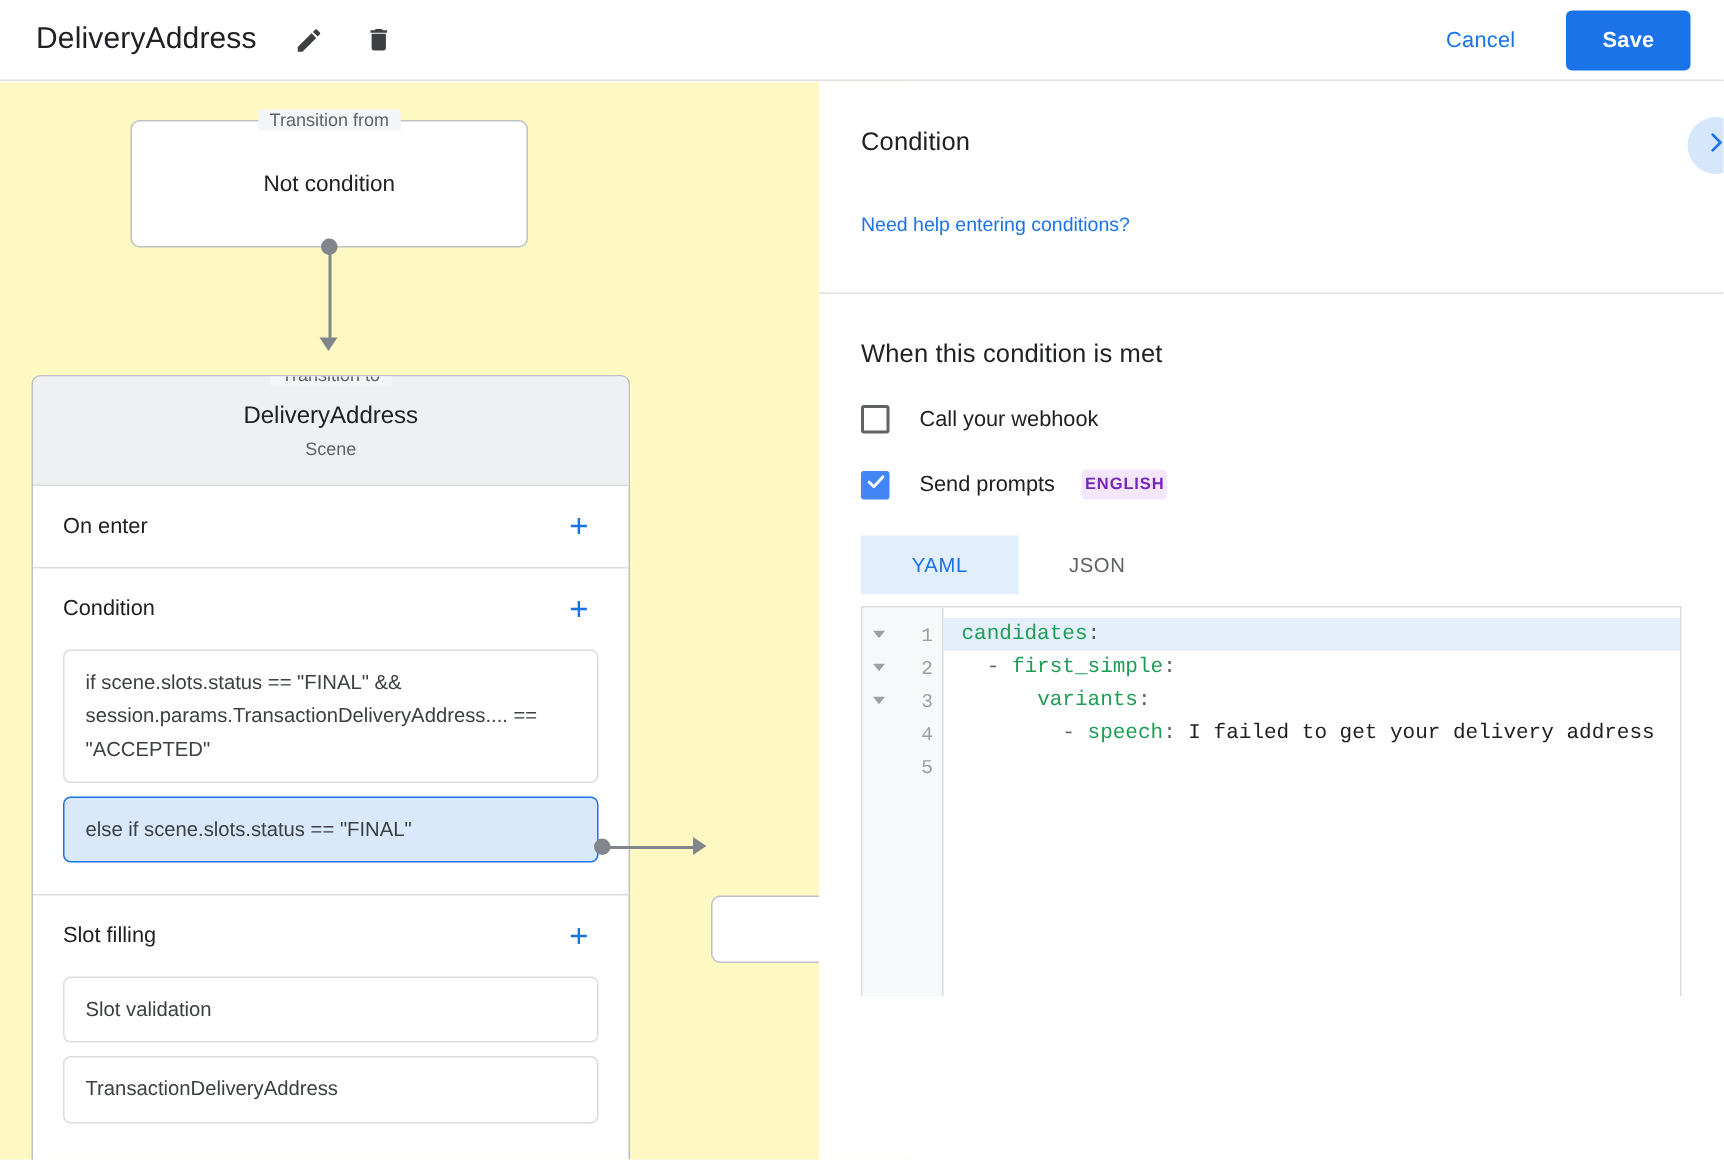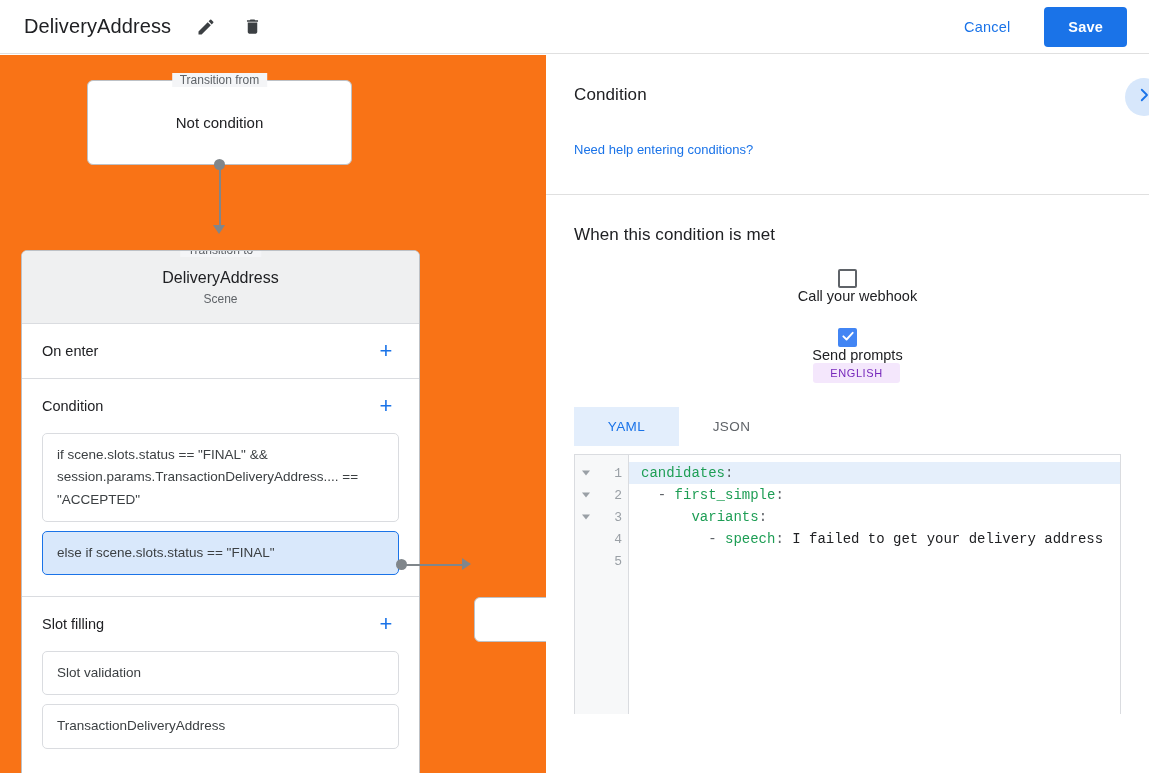--- a/index.html
+++ b/index.html
@@ -43,21 +43,21 @@
     font-size: 14.5px; font-weight: 700; letter-spacing: .2px;
     border: none; border-radius: 4px;
     padding: 0 24px; height: 40px; cursor: pointer;
     margin-left: 24px; margin-right: 22px;
   }
 
   
   .canvas {
     position: absolute; left: 0; top: 55px;
     width: 608px; height: 718px;
-    background: #f97316;
+    background: #fef9c3;
     border-right: 1px solid #d9dde2;
     overflow: hidden;
   }
 
   
   .node {
     position: absolute;
     background: #ffffff;
     border: 1px solid #bdc1c6;
     border-radius: 6px;
@@ -185,38 +185,38 @@
   }
 
   .expand-btn {
     position: absolute; right: -14px; top: 23px;
     width: 38px; height: 38px; border-radius: 50%;
     background: #d7e7fb;
     display: flex; align-items: center; justify-content: center;
     cursor: pointer;
   }
 
-  .check-row { display: flex; align-items: center; margin-bottom: 24px; flex-direction: column; }
+  .check-row { display: flex; align-items: center; margin-bottom: 24px; }
   .cbox {
     width: 19px; height: 19px; border-radius: 2px;
     border: 2px solid #5f6368; background: #ffffff;
     cursor: pointer; flex: none;
   }
   .cbox.checked {
     background: #4285f4; border-color: #4285f4;
     display: flex; align-items: center; justify-content: center;
   }
   .check-label {
     font-size: 14.5px; color: #202124; font-weight: 500;
     margin-left: 20px;
   }
   .badge {
     margin-left: 18px; background: #f4e7fc; color: #7627bb;
-    font-size: 11px; font-weight: 400; letter-spacing: .6px;
-    padding: 4px 17px; border-radius: 3px;
+    font-size: 11px; font-weight: 700; letter-spacing: .6px;
+    padding: 4px 2px; border-radius: 3px;
   }
   .helper {
     font-size: 13px; color: #3c4043; line-height: 1.62;
     max-width: 552px; margin-top: -8px; margin-bottom: 22px;
   }
   .helper a { color: #1a73e8; text-decoration: none; cursor: pointer; }
 
   .tabs { display: flex; }
   .tab {
     font-size: 13.5px; font-weight: 500; letter-spacing: .4px;

